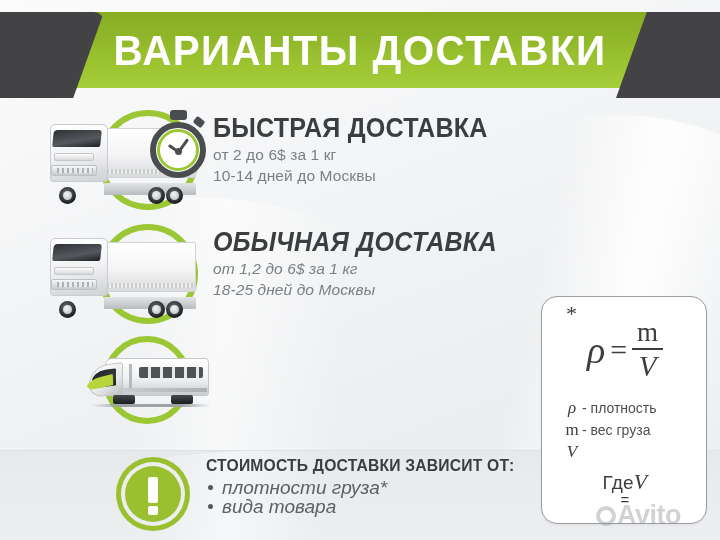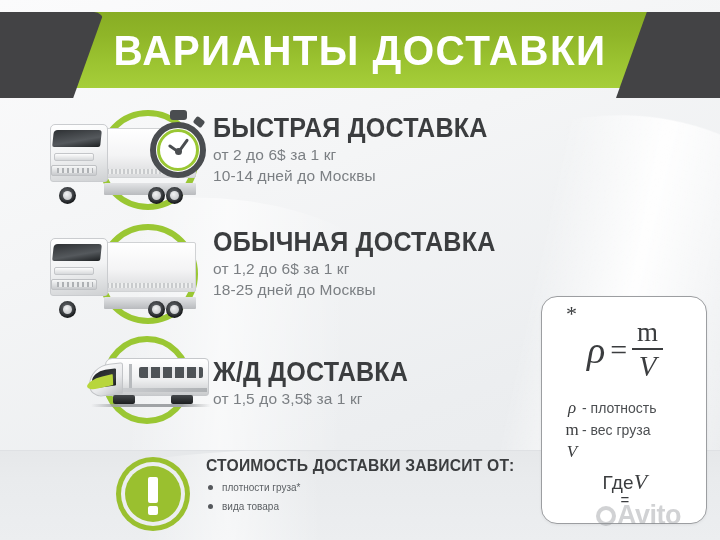--- a/index.html
+++ b/index.html
@@ -134,21 +134,21 @@
   }
 
   
   .option {
     position: absolute;
     left: 0;
     width: 560px;
     height: 110px;
   }
   .option-1 { top: 104px; }
-  .option-2 { top: 218px; }
+  .option-2 { top: 218px; font-style: italic; }
   .option-3 { top: 334px; }
 
   .icon-wrap {
     position: absolute;
     left: 40px;
     top: 0;
     width: 165px;
     height: 110px;
   }
   .icon-wrap.small {
@@ -563,25 +563,26 @@
     white-space: nowrap;
     margin-bottom: 3px;
   }
   .cost-list {
     margin: 0;
     padding: 0;
     list-style: none;
   }
   .cost-list li {
     color: #5d6165;
-    font-size: 10px;
+    font-size: 19px;
     line-height: 19px;
     padding-left: 16px;
     position: relative;
     white-space: nowrap;
+    font-style: italic;
   }
   .cost-list li::before {
     content: "";
     position: absolute;
     left: 2px;
     top: 7px;
     width: 5px;
     height: 5px;
     border-radius: 50%;
     background: #55585c;
@@ -810,24 +811,20 @@
         <div class="door"></div>
         <div class="stripe"></div>
         <div class="nose"></div>
         <div class="nose-dark"></div>
         <div class="accent"></div>
         <div class="bogie b1"></div>
         <div class="bogie b2"></div>
         <div class="rail"></div>
       </div>
     </div>
-    <div class="opt-text shift">
-      <div class="opt-title">Ж/Д ДОСТАВКА</div>
-      <div class="opt-line">от 1,5 до 3,5$ за 1 кг</div>
-    </div>
   </div>
 
   <div class="cost-block">
     <div class="alert-icon">
       <div class="outer"></div>
       <div class="gap"></div>
       <div class="inner"></div>
       <div class="bang-bar"></div>
       <div class="bang-dot"></div>
     </div>

